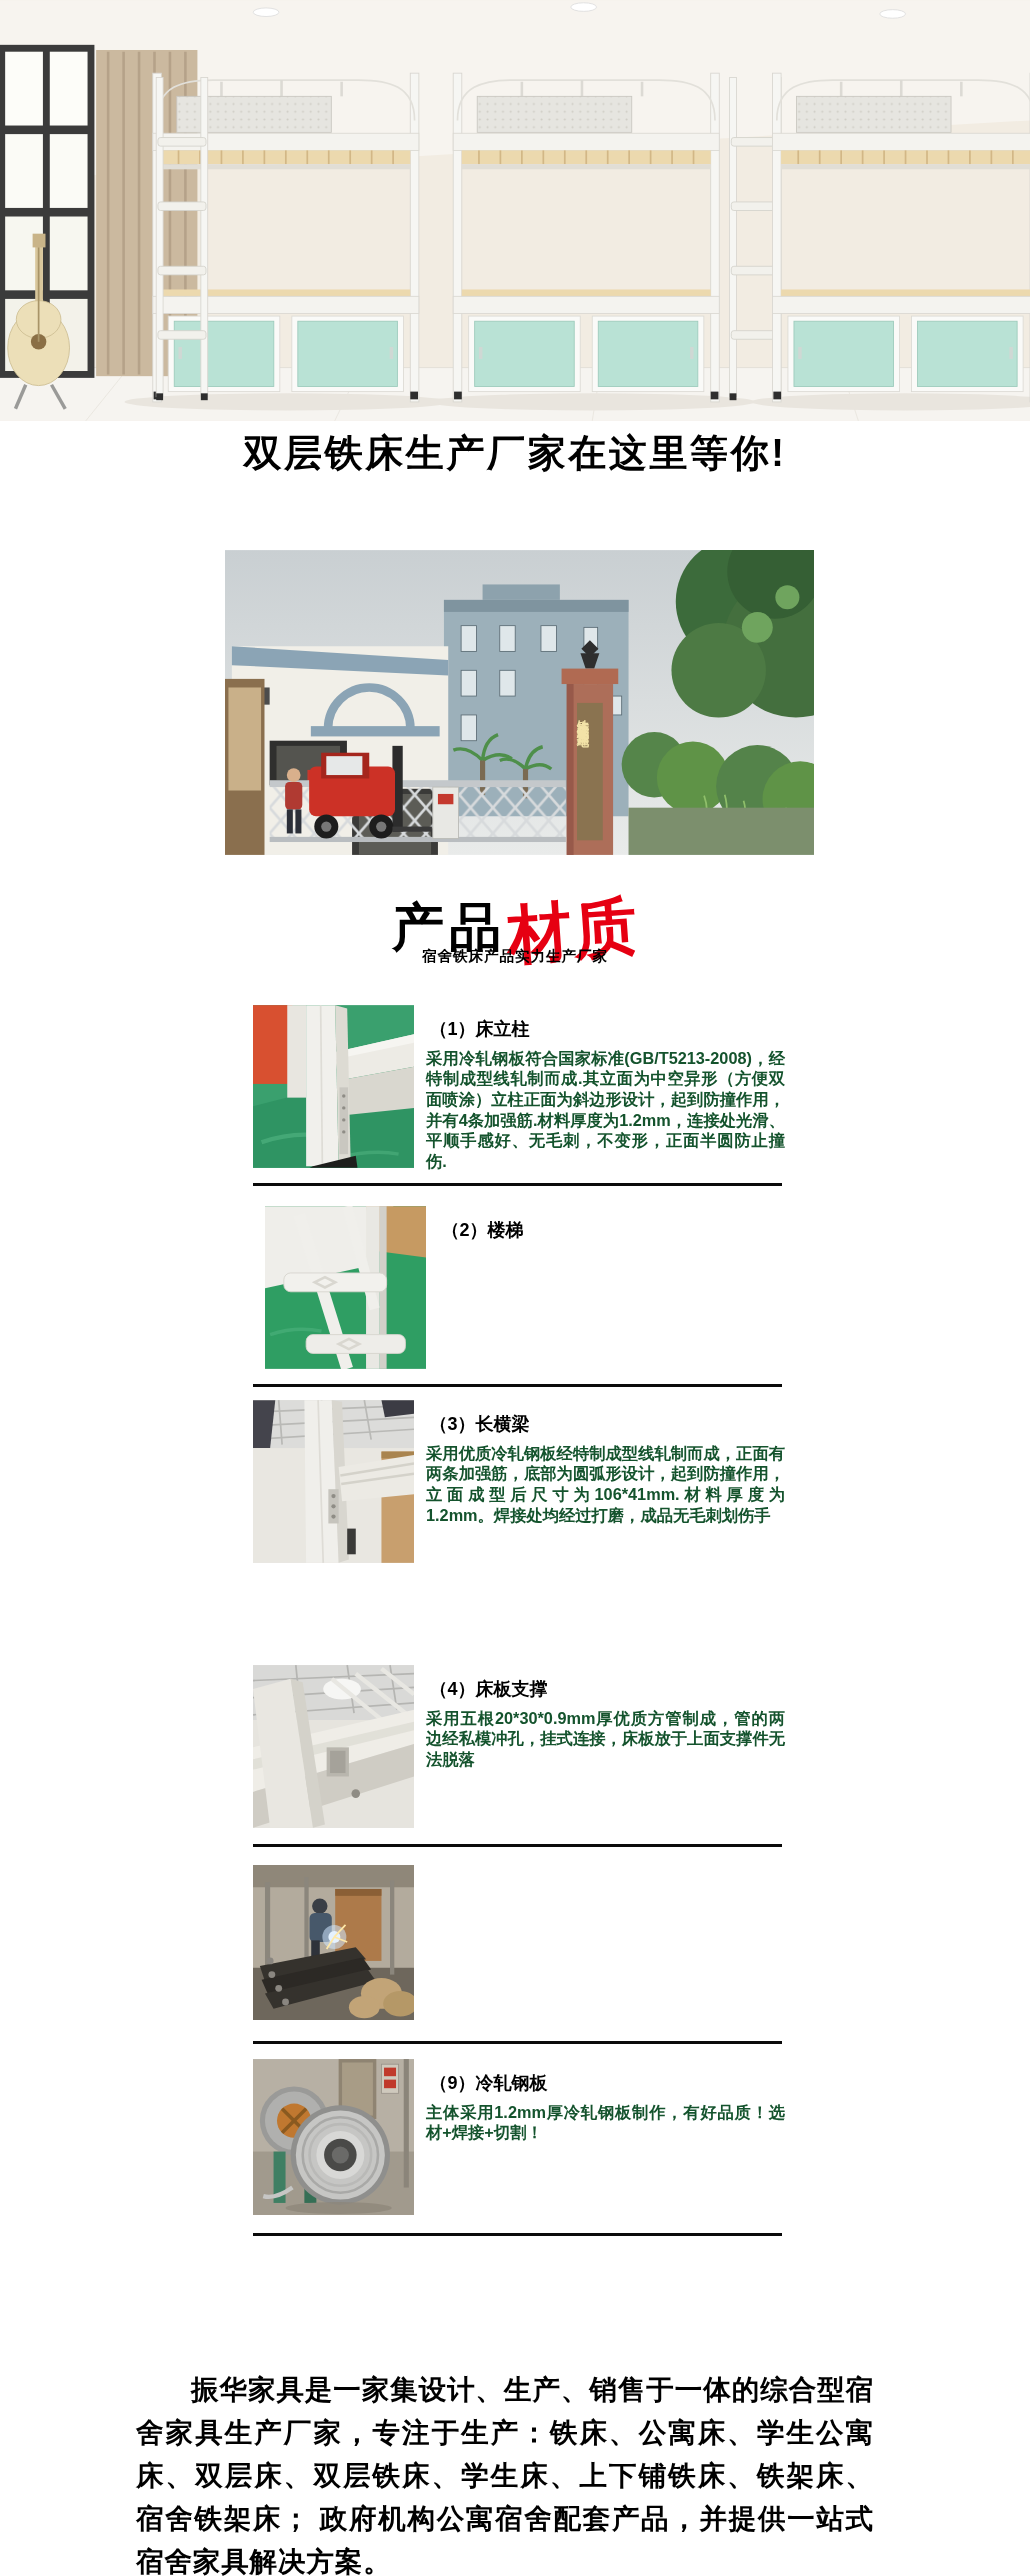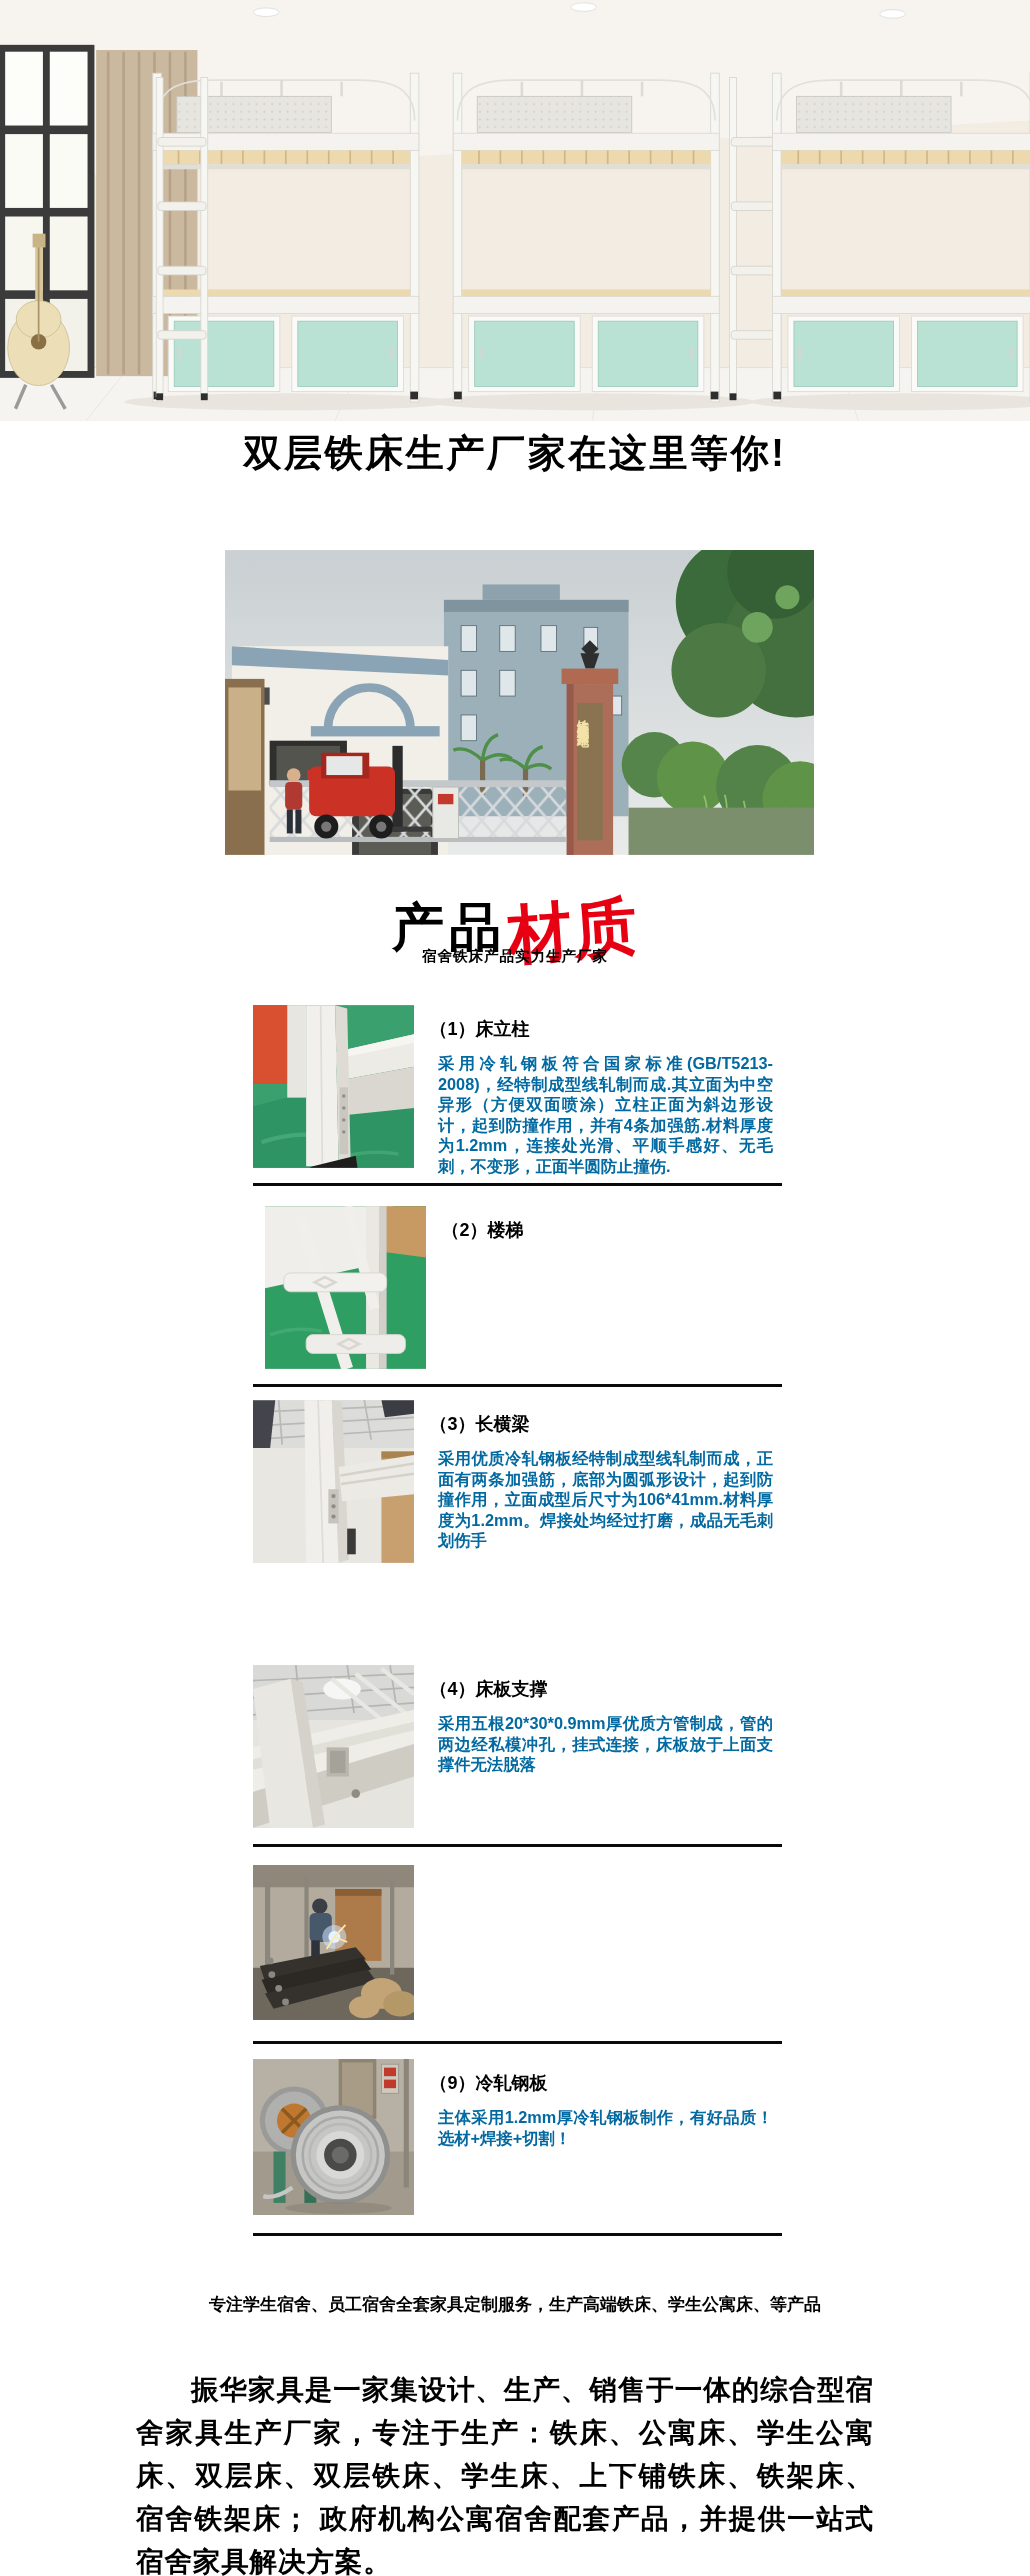--- a/index.html
+++ b/index.html
@@ -26,22 +26,22 @@
   .mat-red{display:inline-block;font-size:64px;font-weight:900;color:#e60012;
     transform:rotate(-4deg) translateY(3.4px);letter-spacing:1.7px;vertical-align:middle;}
   .mat-sub{left:0;top:947px;width:1030px;text-align:center;font-size:14.6px;font-weight:700;
     letter-spacing:0.9px;color:#000;}
 
   
   .section{left:253px;width:532px;display:flex;gap:12px;}
   .sec-photo{flex:0 0 161px;height:163px;overflow:hidden;background:#e8e8e6;}
   .sec-text{flex:1;padding-top:12px;}
   .sec-title{font-size:18px;font-weight:800;color:#000;margin:0 0 6.9px 3.4px;}
-  .sec-body{font-size:16.3px;font-weight:600;line-height:20.6px;color:#0369a1;
-    text-align:justify;margin:12px;}
+  .sec-body{font-size:16.3px;font-weight:600;line-height:20.6px;color:#14532d;
+    text-align:justify;margin:0;}
   .divider{left:253px;width:529px;height:3.4px;background:#0a0a0a;}
 
   
   .tagline{left:0;top:2293px;width:1030px;text-align:center;font-size:17px;font-weight:700;color:#000;}
   .about{left:136px;top:2368px;width:738px;font-size:27.5px;font-weight:900;line-height:43px;
     color:#000;text-align:justify;text-indent:2em;letter-spacing:0.9px;}
   svg{display:block;}
 </style>
 </head>
 <body>
@@ -472,17 +472,16 @@
         <ellipse cx="100" cy="174" rx="62" ry="7" fill="#8c8578" opacity="0.7"></ellipse>
       </svg>
     </div>
     <div class="sec-text">
       <div class="sec-title">（9）冷轧钢板</div>
       <p class="sec-body">主体采用1.2mm厚冷轧钢板制作，有好品质！选材+焊接+切割！</p>
     </div>
   </div>
   <div class="abs divider" style="top:2233px;"></div>
 
-  <div class="abs tagline">专注学生宿舍、员工宿舍全套家具定制服务，生产高端铁床、学生公寓床、等产品</div>
   <div class="abs about">振华家具是一家集设计、生产、销售于一体的综合型宿舍家具生产厂家，专注于生产：铁床、公寓床、学生公寓床、双层床、双层铁床、学生床、上下铺铁床、铁架床、宿舍铁架床；  政府机构公寓宿舍配套产品，并提供一站式宿舍家具解决方案。</div>
 
 </div>
 
 
 </body></html>

